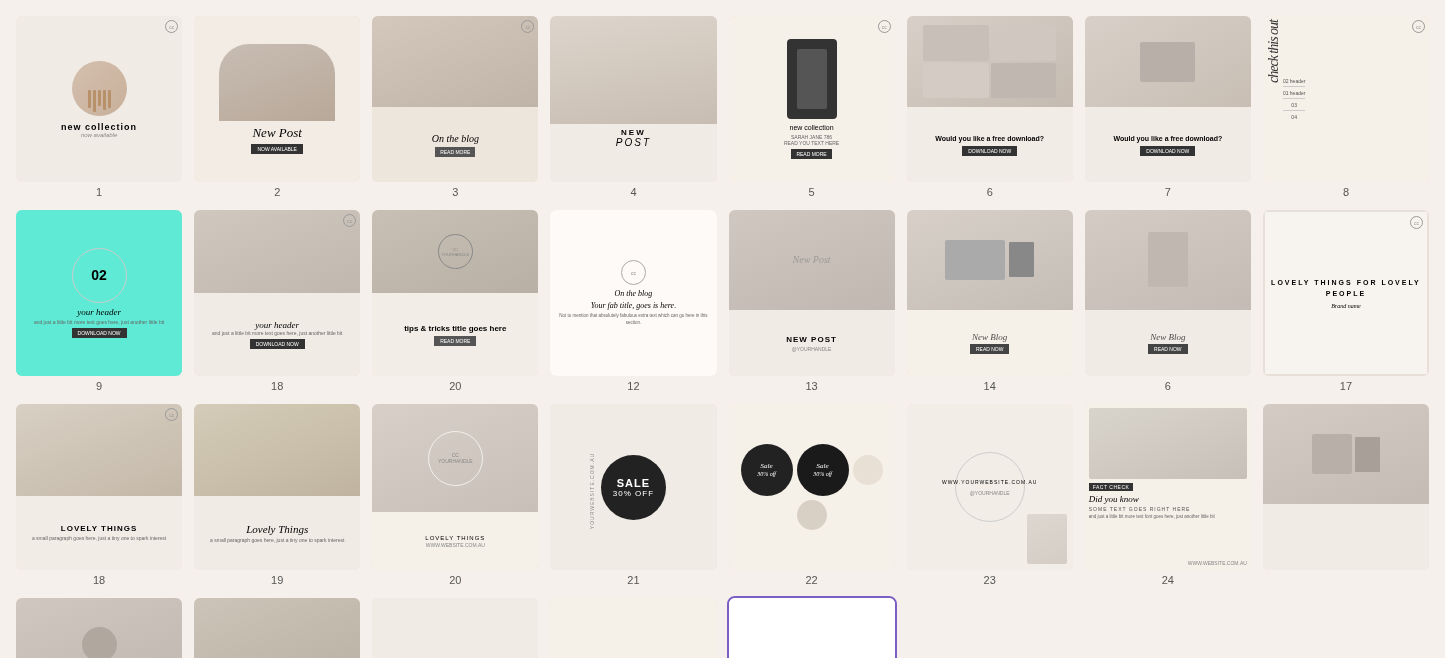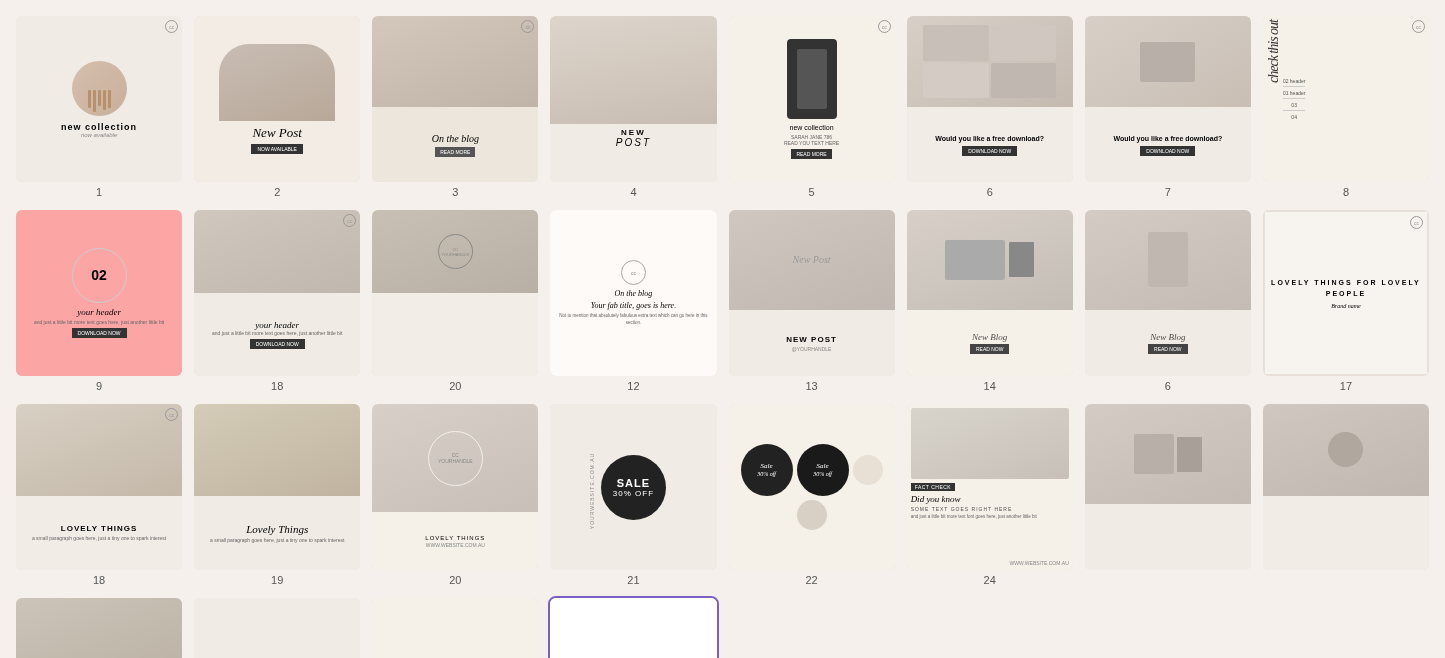--- a/index.html
+++ b/index.html
@@ -194,21 +194,21 @@
           <div style="font-size:5px;color:#555;">04</div>
         </div>
         <div class="circle-logo">cc</div>
       </div>
     </div>
     <div class="card-num">8</div>
   </div>
 
   <div class="card">
     <div class="card-img">
-      <div class="gen-tmpl" style="background:#fca5a5;padding:6px;align-items:center;">
+      <div class="gen-tmpl" style="background:#5eead4;padding:6px;align-items:center;">
         <div style="width:55px;height:55px;border-radius:50%;border:1px solid #ccc;display:flex;align-items:center;justify-content:center;margin-bottom:4px;flex-shrink:0;">
           <div style="text-align:center;">
             <div style="font-size:14px;font-weight:bold;line-height:1;">02</div>
           </div>
         </div>
         <div style="font-size:9px;font-style:italic;font-family:Georgia,serif;">your header</div>
         <div style="font-size:5px;color:#666;text-align:center;margin-top:2px;line-height:1.3;">and just a little bit more text goes here, just another little bit</div>
         <div style="font-size:5px;background:#333;color:#fff;padding:2px 6px;margin-top:3px;">DOWNLOAD NOW</div>
       </div>
     </div>
@@ -228,20 +228,24 @@
       </div>
     </div>
     <div class="card-num">18</div>
   </div>
 
   <div class="card">
     <div class="card-img">
       <div class="gen-tmpl" style="background:#f2ede6;padding:0;justify-content:flex-start;">
         <div style="width:100%;height:50%;background:linear-gradient(160deg,#c8c0b4,#b8b0a4);flex-shrink:0;display:flex;align-items:center;justify-content:center;">
           <div style="width:35px;height:35px;border-radius:50%;border:1px solid #888;display:flex;align-items:center;justify-content:center;font-size:4px;color:#888;text-align:center;">CC<br>YOURHANDLE</div>
+        </div>
+        <div style="padding:4px;text-align:center;flex:1;display:flex;flex-direction:column;align-items:center;justify-content:center;">
+          <div style="font-size:8px;font-weight:bold;">tips &amp; tricks title goes here</div>
+          <div style="font-size:5px;background:#555;color:#fff;padding:2px 6px;margin-top:3px;">READ MORE</div>
         </div>
       </div>
     </div>
     <div class="card-num">20</div>
   </div>
 
   <div class="card">
     <div class="card-img">
       <div class="gen-tmpl" style="background:#fdfaf7;padding:6px;">
         <div style="width:25px;height:25px;border-radius:50%;border:1px solid #aaa;display:flex;align-items:center;justify-content:center;font-size:5px;color:#888;margin-bottom:4px;flex-shrink:0;">cc</div>
@@ -377,20 +381,31 @@
         <div style="width:52px;height:52px;border-radius:50%;background:#1a1a1a;display:flex;flex-direction:column;align-items:center;justify-content:center;">
           <div style="font-size:7px;color:#fff;font-style:italic;font-family:Georgia,serif;line-height:1.2;text-align:center;">Sale<br><span style="font-size:6px;">30% off</span></div>
         </div>
         <div style="width:30px;height:30px;border-radius:50%;background:#e8dfd5;display:flex;align-items:center;justify-content:center;"></div>
         <div style="width:30px;height:30px;border-radius:50%;background:#d8cfc5;"></div>
       </div>
     </div>
     <div class="card-num">22</div>
   </div>
 
+  <div class="card">
+    <div class="card-img">
+      <div class="gen-tmpl" style="background:#f2ede6;padding:4px;position:relative;">
+        <div style="position:absolute;left:50%;top:50%;transform:translate(-50%,-50%);width:70px;height:70px;border-radius:50%;border:1px solid #ccc;display:flex;align-items:center;justify-content:center;"></div>
+        <div style="font-size:5px;letter-spacing:1px;text-align:center;line-height:1.5;z-index:1;">WWW.YOURWEBSITE.COM.AU</div>
+        <div style="font-size:5px;color:#888;text-align:center;margin-top:4px;">@YOURHANDLE</div>
+        <div style="position:absolute;right:6px;bottom:6px;width:40px;height:50px;background:linear-gradient(160deg,#d0c8c0,#c0b8b0);border-radius:2px;opacity:0.6;"></div>
+      </div>
+    </div>
+    <div class="card-num">23</div>
+  </div>
 
   <div class="card">
     <div class="card-img">
       <div class="gen-tmpl" style="background:#f5f0e8;padding:4px;align-items:flex-start;justify-content:flex-start;position:relative;">
         <div style="width:100%;height:45%;background:linear-gradient(160deg,#d8d4cc,#c8c0b8);border-radius:2px;margin-bottom:4px;flex-shrink:0;"></div>
         <div style="font-size:5px;background:#333;color:#fff;padding:1px 4px;letter-spacing:0.5px;margin-bottom:3px;">FACT CHECK</div>
         <div style="font-size:9px;font-style:italic;font-family:Georgia,serif;line-height:1.2;">Did you know</div>
         <div style="font-size:5px;letter-spacing:1px;color:#555;margin-top:1px;">SOME TEXT GOES RIGHT HERE</div>
         <div style="font-size:4.5px;color:#666;margin-top:2px;line-height:1.3;">and just a little bit more text font goes here, just another little bit</div>
         <div style="font-size:5px;color:#888;position:absolute;bottom:4px;right:4px;">WWW.WEBSITE.COM.AU</div>

